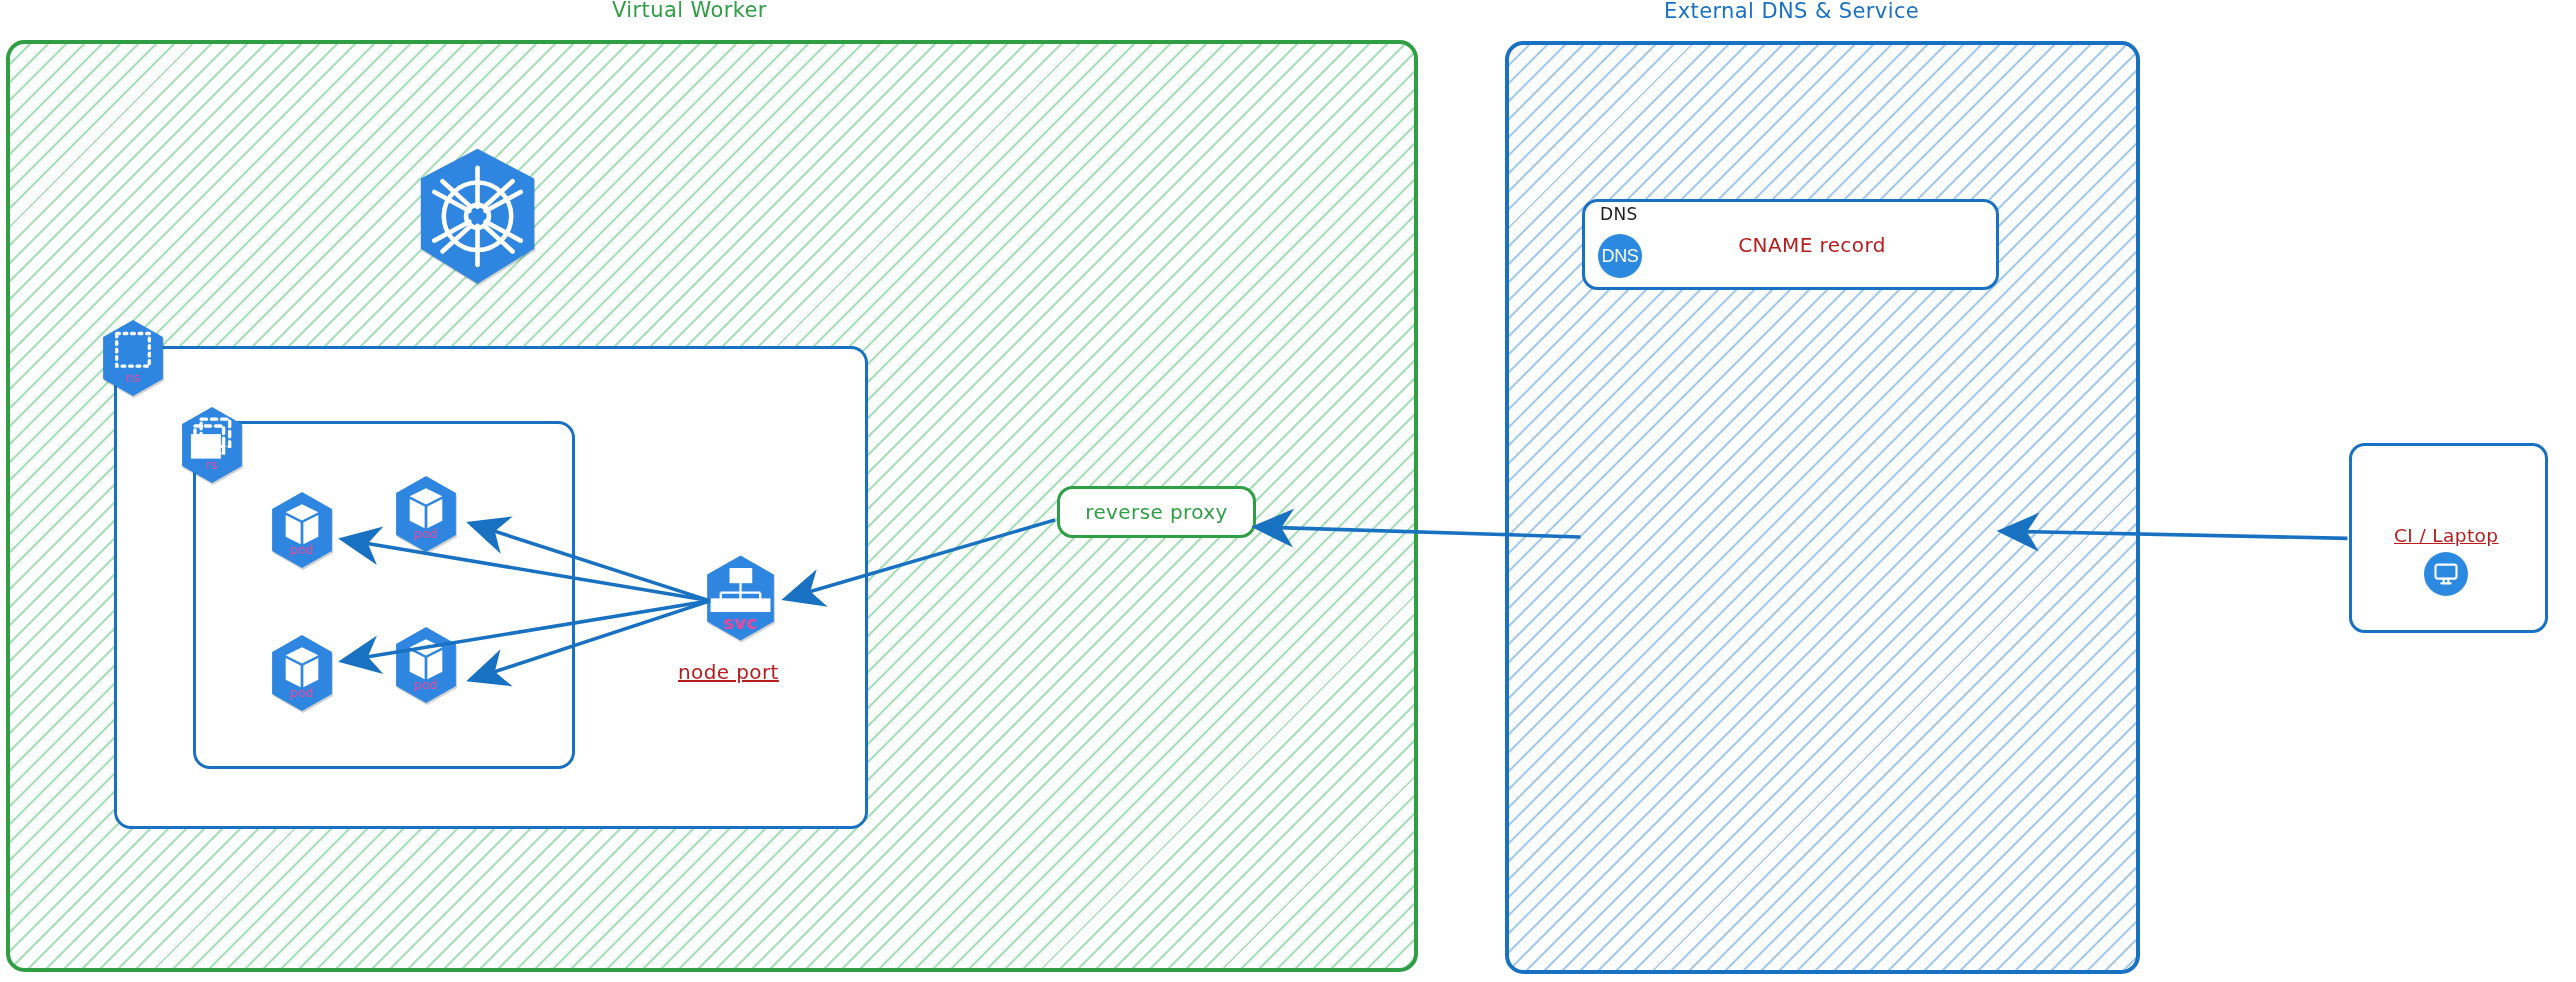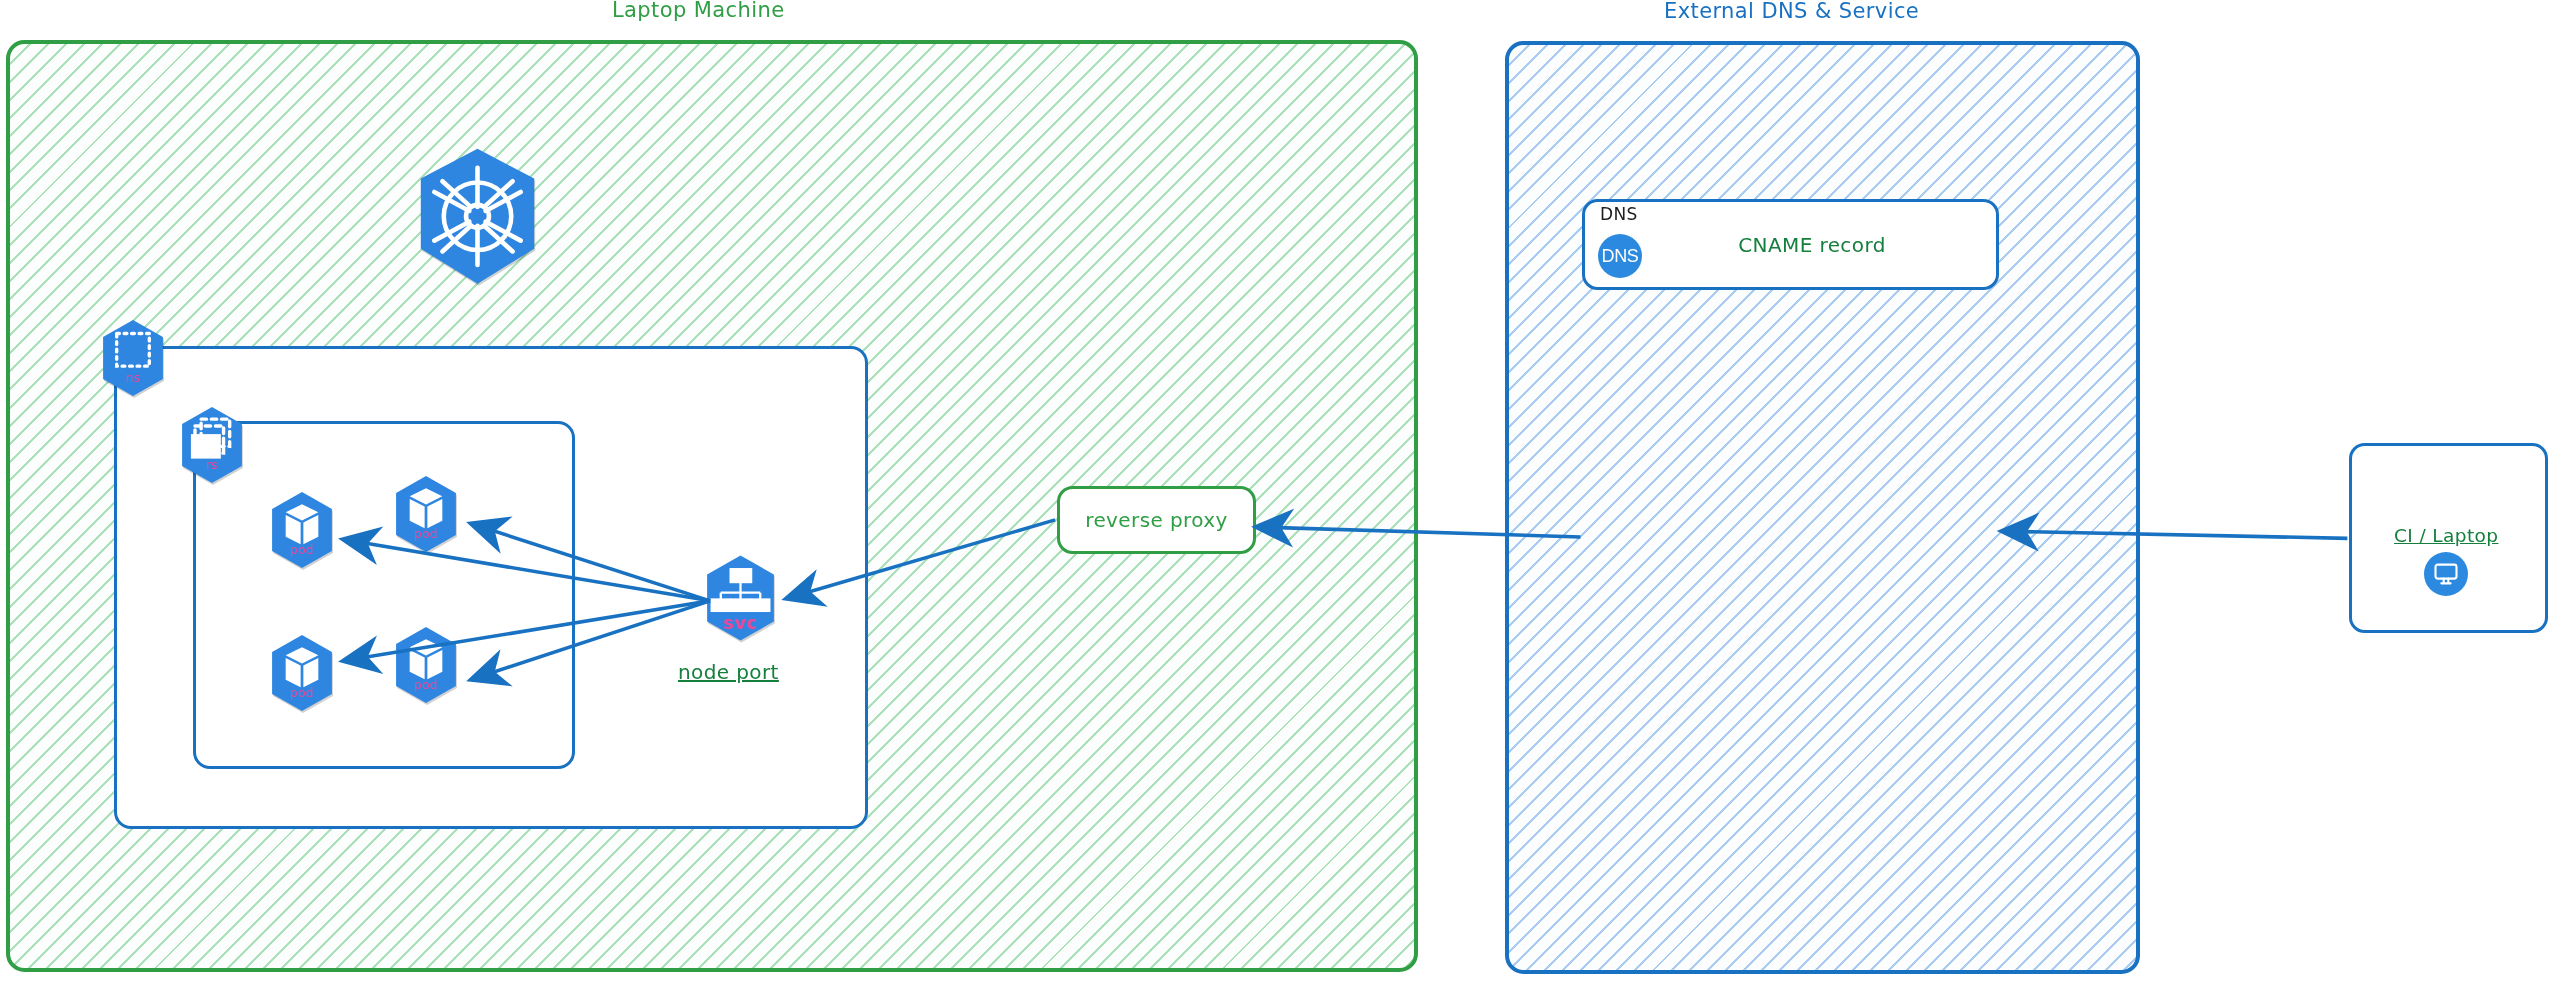--- a/index.html
+++ b/index.html
@@ -29,21 +29,21 @@
   }
   .title-green{color:#2f9e44;}
   .title-blue{color:#1971c2;}
 
   
   .box{position:absolute;box-sizing:border-box;background:#ffffff;border-radius:15.6px;
        display:flex;align-items:center;justify-content:center;}
   .box-blue{border:3.6px solid #1971c2;}
   .box-green{border:3.6px solid #2f9e44;}
   .box-label{font-size:20px;white-space:nowrap;}
-  .lbl-blue{color:#15803d;}
+  .lbl-blue{color:#b91c1c;}
   .lbl-green{color:#2f9e44;}
 
   
   .cont{position:absolute;box-sizing:border-box;background:#ffffff;border:3.6px solid #1971c2;border-radius:17px;}
 
   
   .k8s{position:absolute;}
   .k8s svg{display:block;filter:drop-shadow(1.4px 2.1px 0.7px rgba(0,0,0,.18));}
   .k8s-cap{position:absolute;left:0;right:0;text-align:center;color:#ec4899;
            font-size:12px;pointer-events:none;}
@@ -61,21 +61,21 @@
 
   
   #arrows{position:absolute;left:0;top:0;width:2576px;height:983px;pointer-events:none;}
 </style>
 </head>
 <body>
 
 <div id="canvas">
 
   <div class="panel panel-vm" style="left:5.7px;top:40px;width:1412px;height:932px;"></div>
-  <div class="panel-title title-green hand" style="left:612px;top:0px;">Laptop Machine</div>
+  <div class="panel-title title-green hand" style="left:612px;top:0px;">Virtual Worker</div>
 
   <div class="k8s" style="left:410px;top:146px;width:135px;height:142px;">
     <svg width="135" height="142" viewBox="0 0 100 105">
       <polygon points="50,2 92,24 92,76 50,102 8,76 8,24" fill="#2f86e0"></polygon>
       <g stroke="#ffffff" stroke-width="3.4" fill="none" stroke-linecap="round">
         <circle cx="50" cy="52" r="25"></circle>
         <circle cx="50" cy="52" r="8.5"></circle>
         <line x1="50" y1="16" x2="50" y2="45"></line>
         <line x1="50" y1="59" x2="50" y2="88"></line>
         <line x1="18" y1="34" x2="44" y2="48"></line>
@@ -173,21 +173,21 @@
         <rect x="12" y="60" width="24" height="15" fill="#ffffff"></rect>
         <rect x="38" y="60" width="24" height="15" fill="#ffffff"></rect>
         <rect x="64" y="60" width="24" height="15" fill="#ffffff"></rect>
       </g>
     </svg>
     <div class="k8s-cap hand" style="top:58px;font-size:18px;font-weight:bold;">svc</div>
   </div>
 
   <div class="cap hand lbl-blue" style="left:678px;top:660px;font-size:20px;text-align:center;">node port</div>
 
-  <div class="box box-green" style="left:1057px;top:486px;width:199px;height:68px;">
+  <div class="box box-green" style="left:1057px;top:486px;width:199px;height:52px;">
     <span class="box-label lbl-green hand">reverse proxy</span>
   </div>
 
   <div class="panel panel-ext" style="left:1505px;top:41px;width:635px;height:933px;"></div>
   <div class="panel-title title-blue hand" style="left:1664px;top:1.4px;">External DNS &amp; Service</div>
 
   <div class="box box-blue" style="left:1582px;top:199px;width:417px;height:91px;justify-content:center;">
     <span class="box-label lbl-blue hand" style="margin-left:43px;">CNAME record</span>
   </div>
   <div class="dns-tag hand" style="left:1600px;top:204px;">DNS</div>

